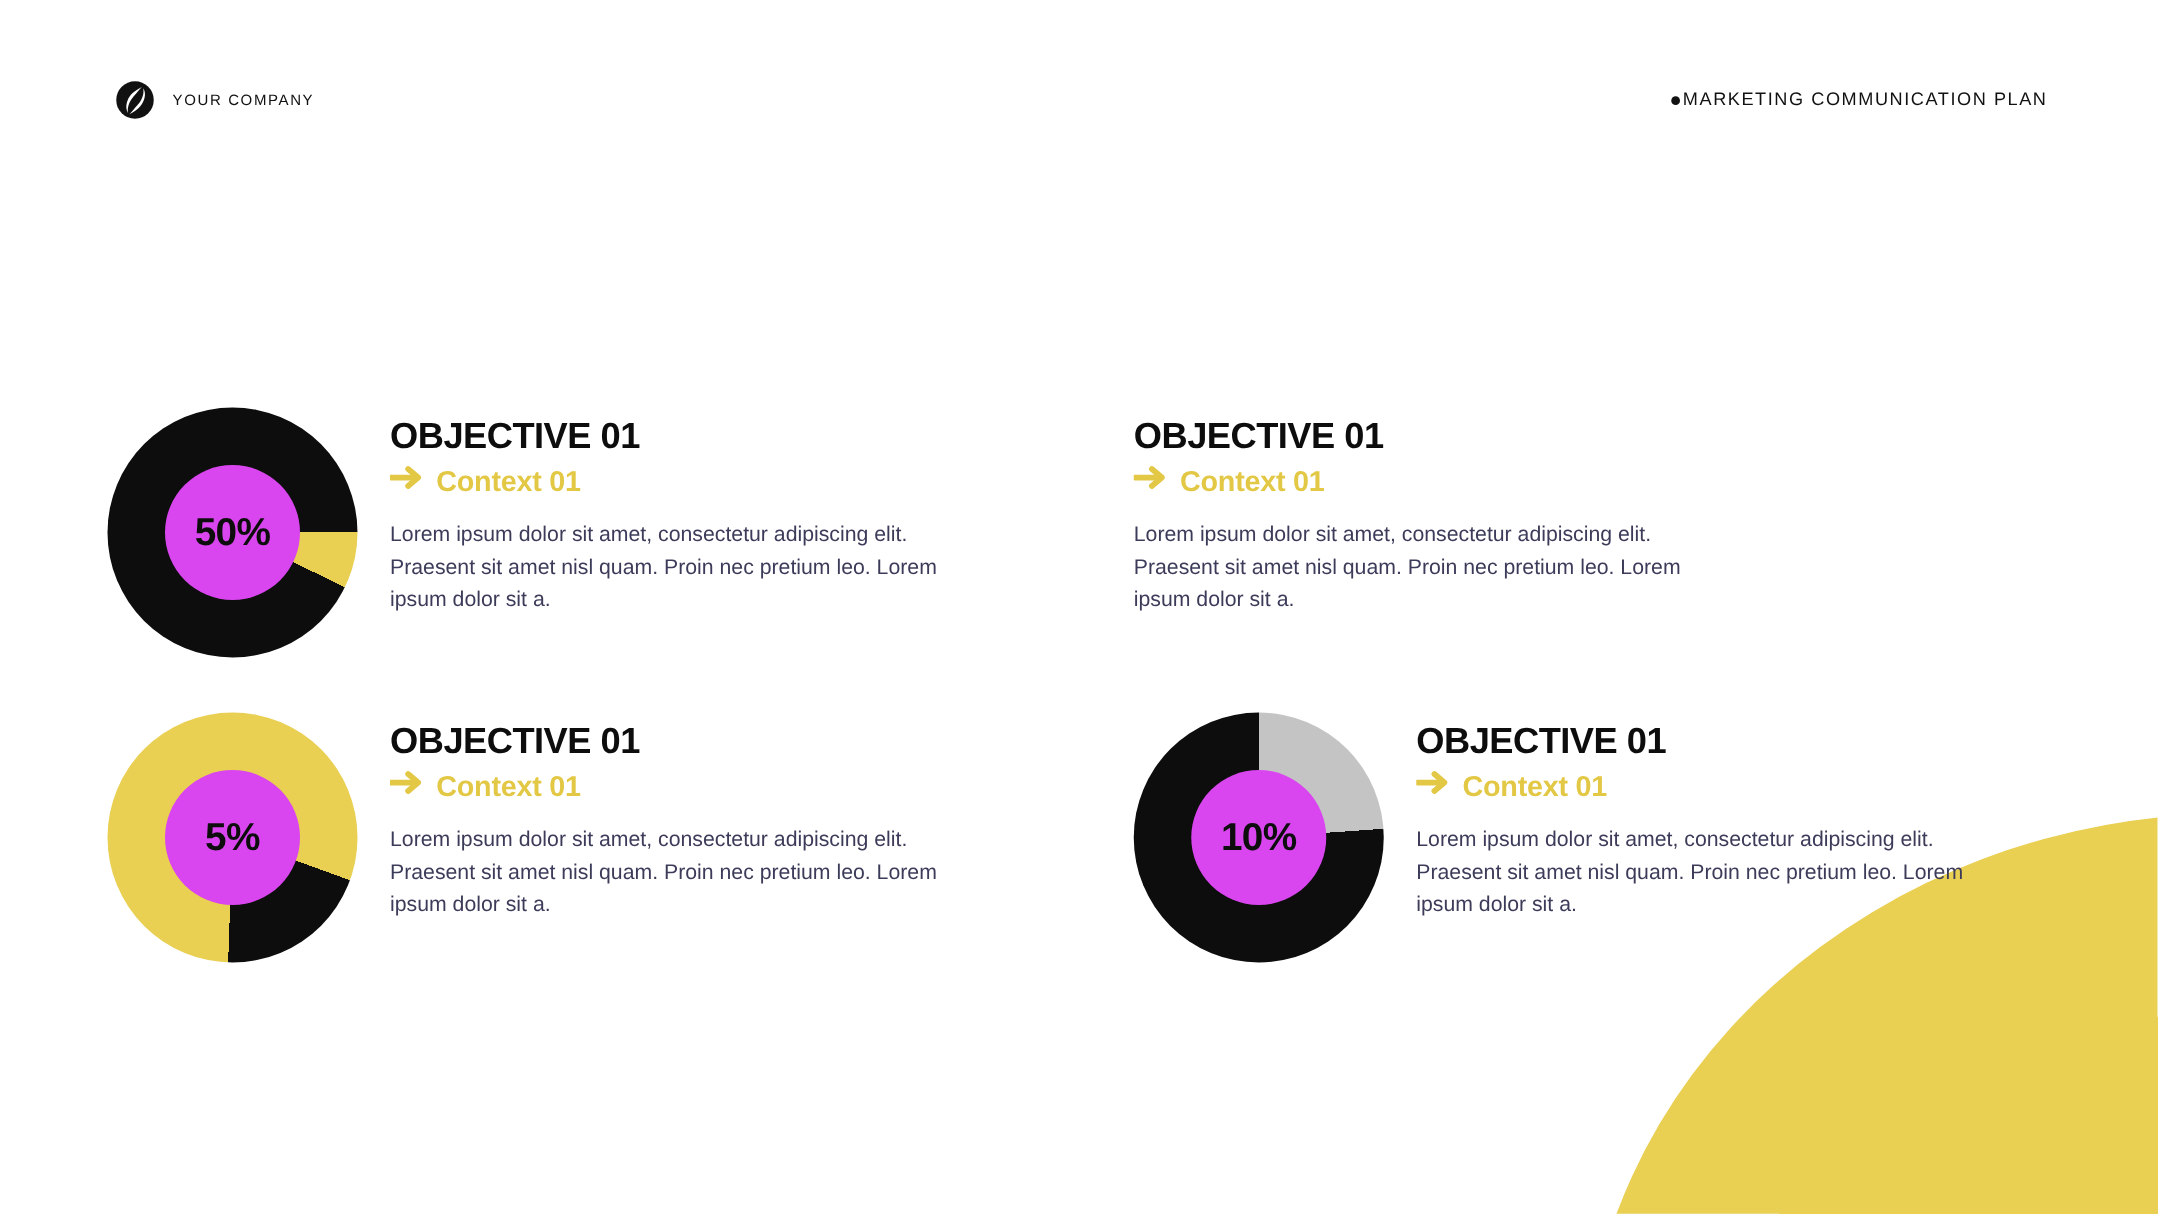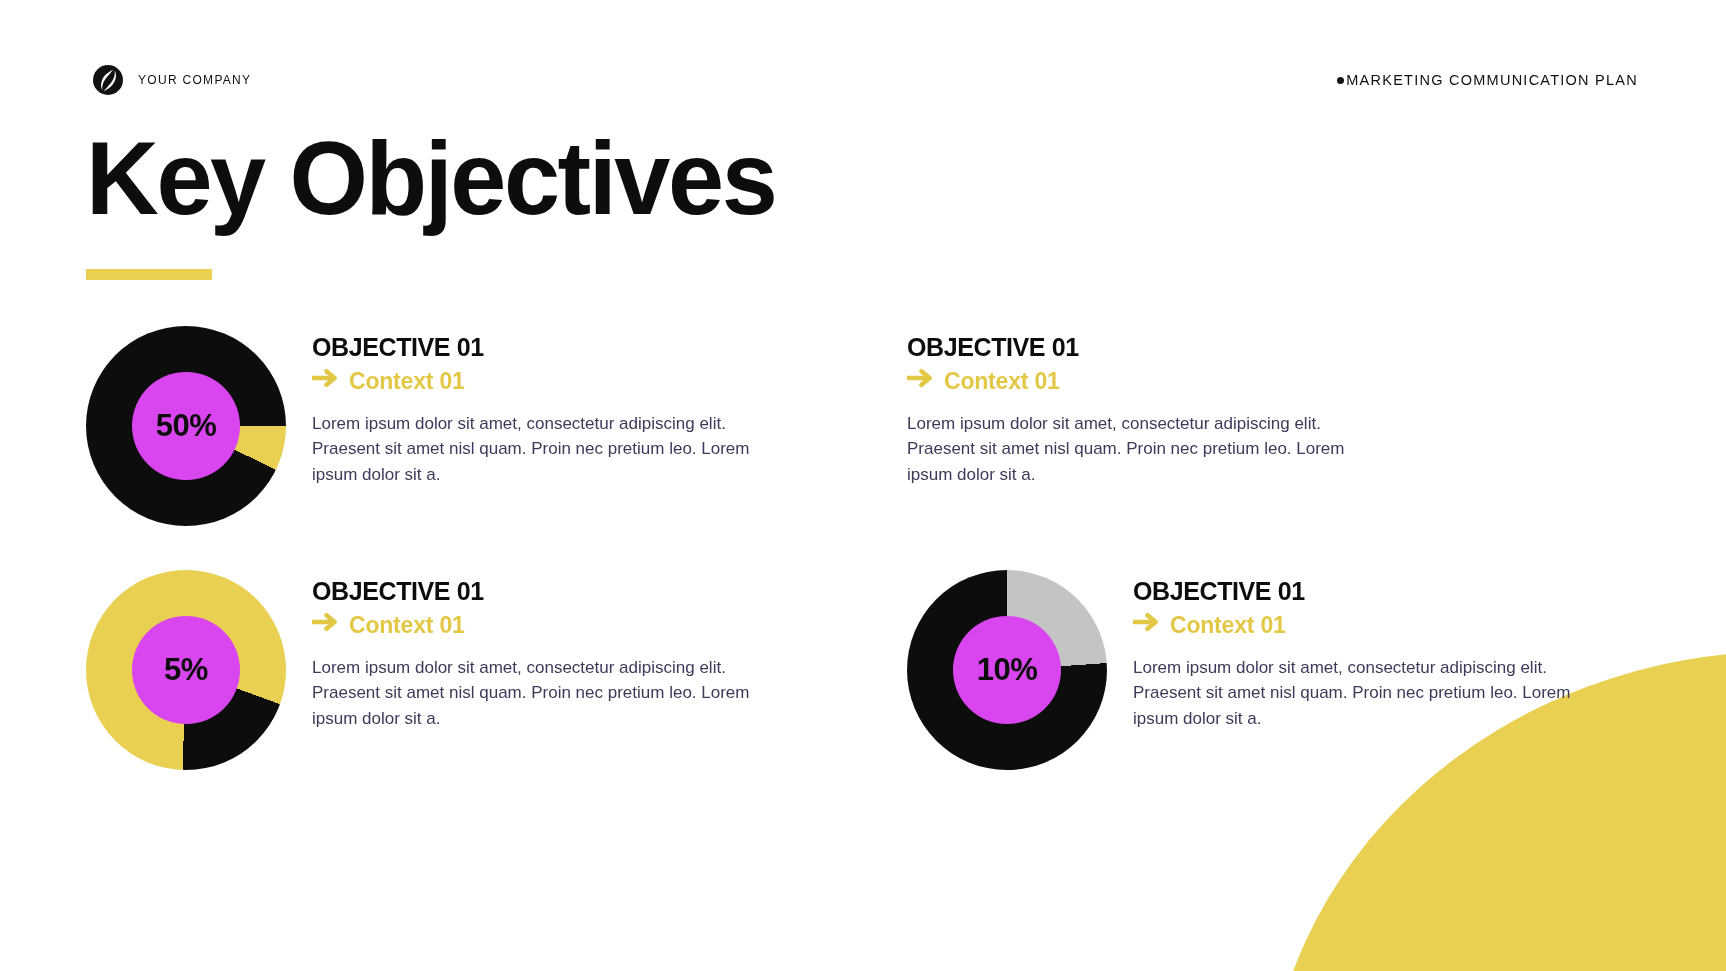--- a/index.html
+++ b/index.html
@@ -160,21 +160,21 @@
     color: #0d0d0d;
     letter-spacing: -0.5px;
   }
 
   
   .obj-text {
     padding-top: 12px;
     max-width: 470px;
   }
   .obj-title {
-    font-size: 25px;
+    font-size: 29px;
     font-weight: bold;
     letter-spacing: -0.4px;
     color: #0d0d0d;
     margin: 0 0 6px 0;
     line-height: 1.1;
   }
   .obj-context {
     display: flex;
     gap: 11px;
     margin: 0 0 16px 0;
@@ -214,24 +214,20 @@
         </svg>
       </span>
       <span class="brand-name">YOUR COMPANY</span>
     </div>
     <div class="header-right">
       <span class="header-dot"></span>
       <span class="header-tag">MARKETING COMMUNICATION PLAN</span>
     </div>
   </div>
 
-  <div class="title-block">
-    <h1 class="slide-title">Key Objectives</h1>
-    <div class="title-rule"></div>
-  </div>
 
   <div class="grid">
 
     <div class="objective">
       <div class="donut-wrap">
         <div class="donut" style="background: conic-gradient(from 90deg, #e9cf52 0deg 26deg, #0d0d0d 26deg 360deg);"></div>
         <div class="donut-hole">
           <span class="donut-value">50%</span>
         </div>
       </div>

